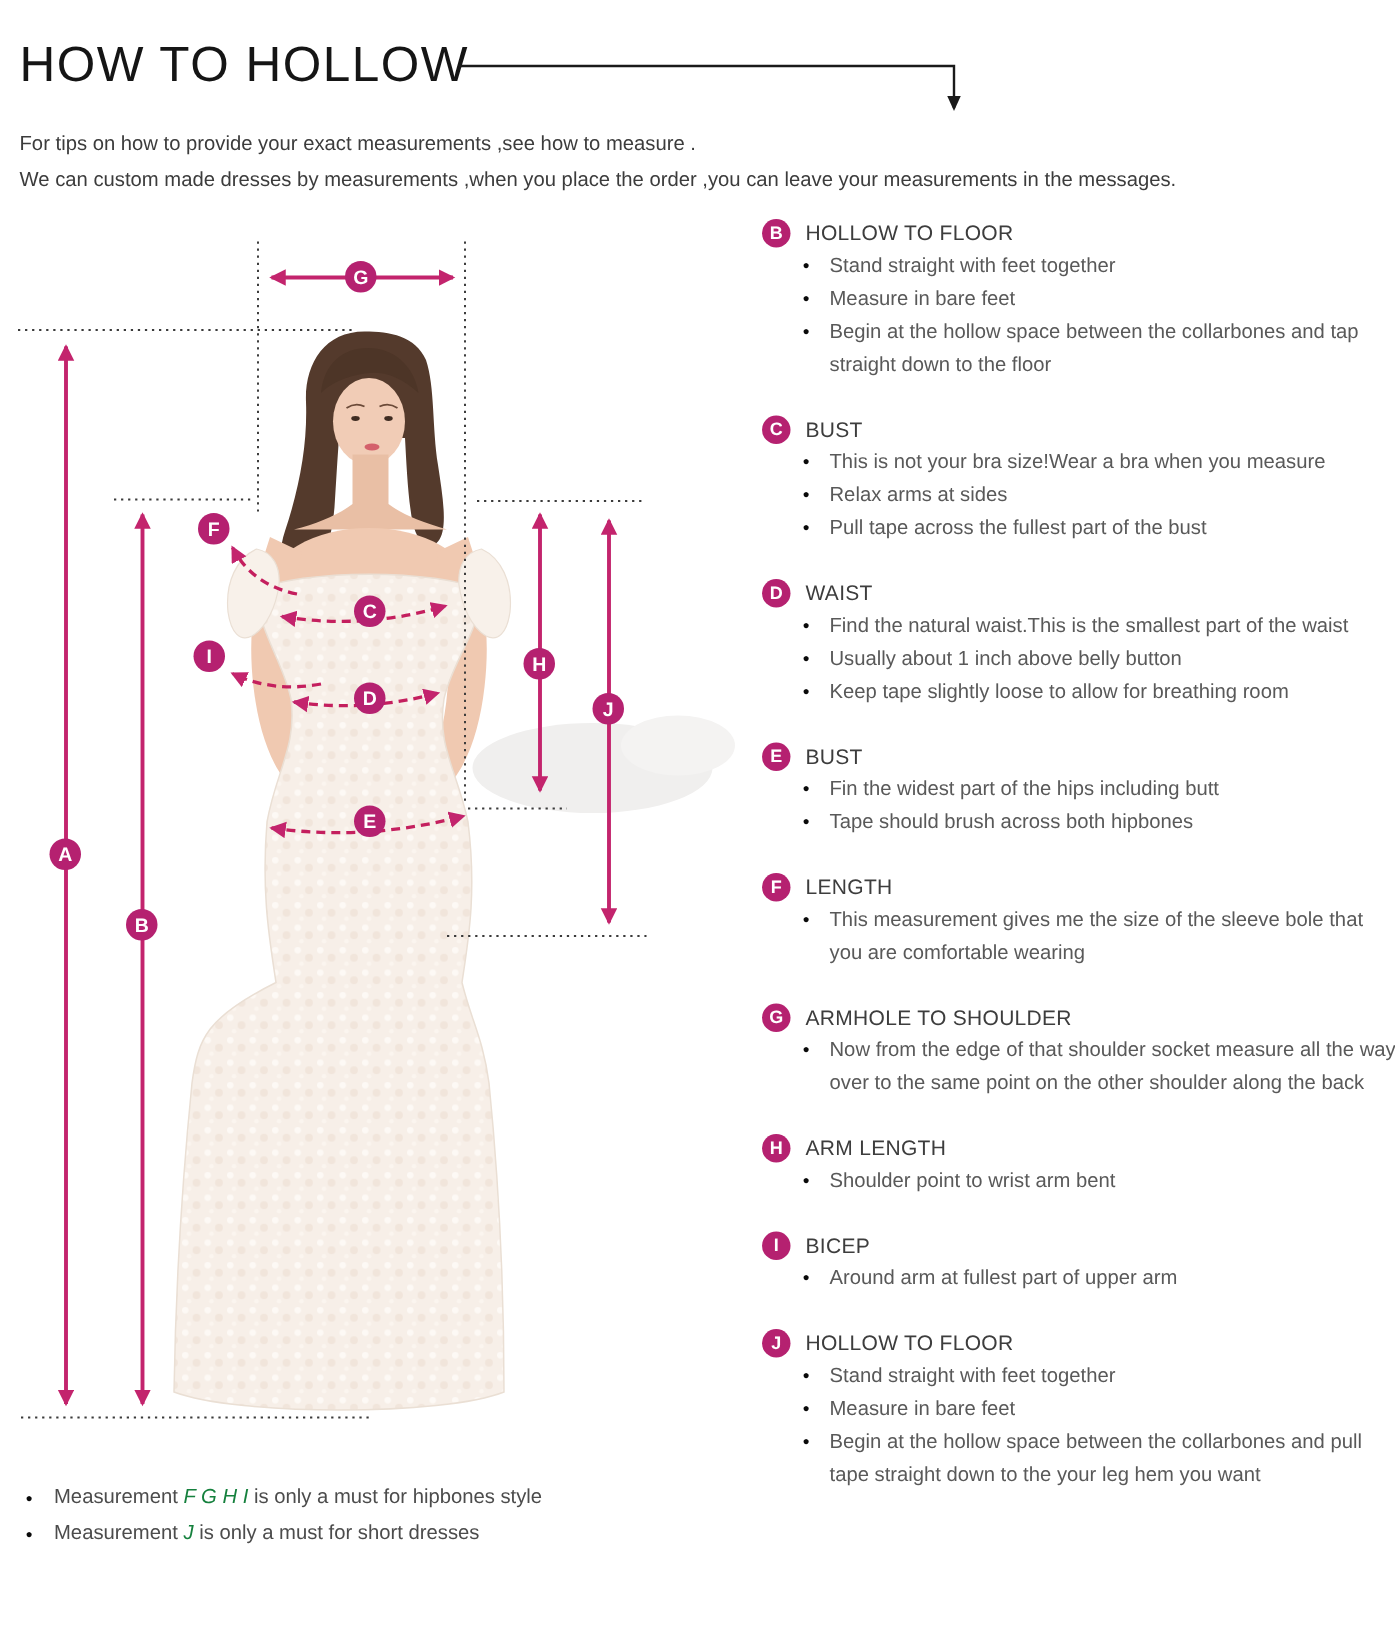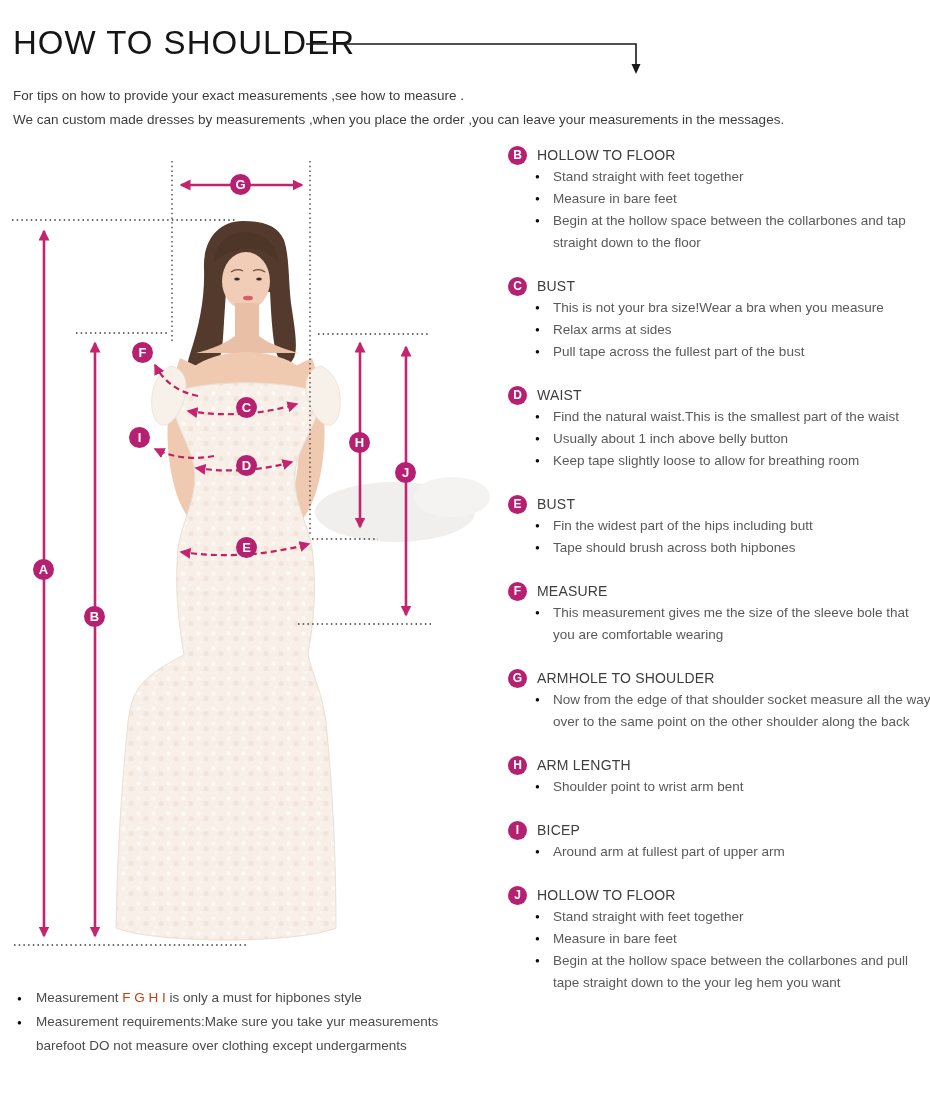--- a/index.html
+++ b/index.html
@@ -44,28 +44,28 @@
     margin:0; padding:0;
   }
   .notes li {
     position:relative; padding-left:19px; font-size:13.5px;
     color:#4c4c4c; line-height:24px;
   }
   .notes li::before {
     content:"\25CF"; position:absolute; left:0; top:1px;
     font-size:8px; color:#0a0a0a;
   }
-  .note-em { color:#c2410c; }
+  .note-em { color:#15803d;font-style:italic; }
 </style>
 </head>
 <body>
 
 <div class="page">
 
-  <h1 class="title">HOW TO SHOULDER</h1>
+  <h1 class="title">HOW TO HOLLOW</h1>
 
   <div class="intro">
     <div>For tips on how to provide your exact measurements ,see how to measure .</div>
     <div>We can custom made dresses by measurements ,when you place the order ,you can leave your measurements in the messages.</div>
   </div>
 
   <svg class="overlay" viewBox="0 0 930 1100" xmlns="http://www.w3.org/2000/svg">
     <defs>
       <marker id="mMag" markerUnits="userSpaceOnUse" markerWidth="12" markerHeight="12" refX="9.5" refY="5.5" orient="auto">
         <path d="M0,0 L11,5.5 L0,11 Z" fill="#c3246d"></path>
@@ -204,21 +204,21 @@
       </div>
       <ul class="bullets">
         <li>Fin the widest part of the hips including butt</li>
         <li>Tape should brush across both hipbones</li>
       </ul>
     </section>
 
     <section class="msec">
       <div class="sec-head">
         <span class="badge">F</span>
-        <span class="sec-title">MEASURE</span>
+        <span class="sec-title">LENGTH</span>
       </div>
       <ul class="bullets">
         <li>This measurement gives me the size of the sleeve bole that you are comfortable wearing</li>
       </ul>
     </section>
 
     <section class="msec">
       <div class="sec-head">
         <span class="badge">G</span>
         <span class="sec-title">ARMHOLE TO SHOULDER</span>
@@ -259,17 +259,17 @@
         <li>Begin at the hollow space between the collarbones and pull tape straight down to the your leg hem you want</li>
       </ul>
     </section>
   </div>
 
   <ul class="notes">
     <li>
       <span>Measurement </span><span class="note-em">F G H I</span><span> is only a must for hipbones style</span>
     </li>
     <li>
-      <span>Measurement requirements:Make sure you take yur measurements barefoot DO not measure over clothing except undergarments</span><span class="note-em"></span><span></span>
+      <span>Measurement </span><span class="note-em">J</span><span> is only a must for short dresses</span>
     </li>
   </ul>
 
 </div>
 
 </body></html>

